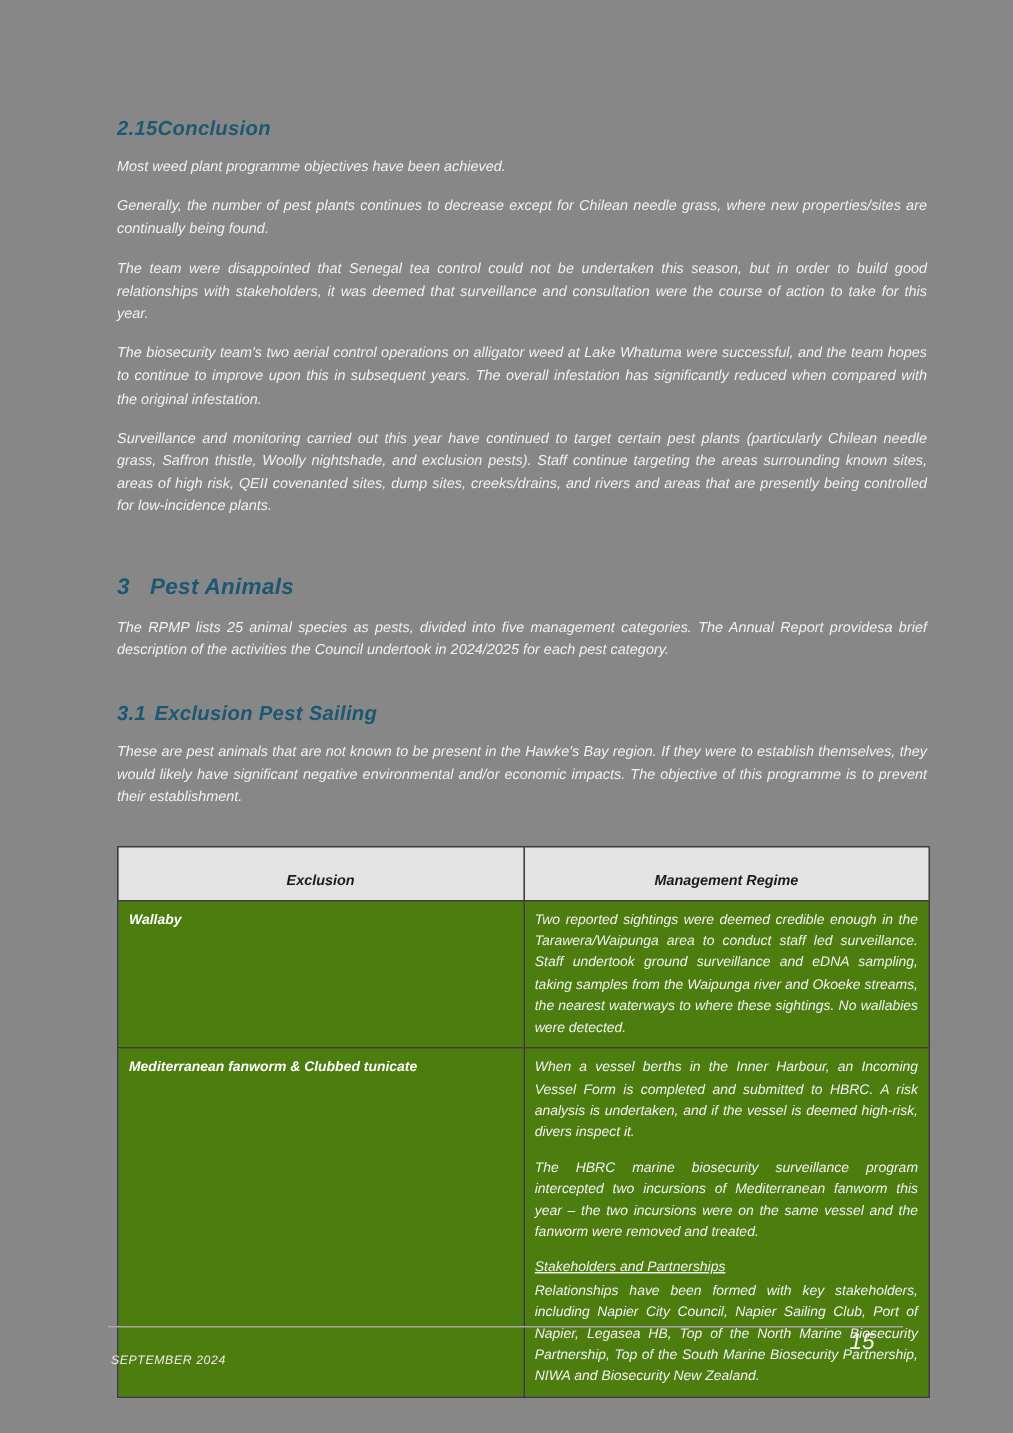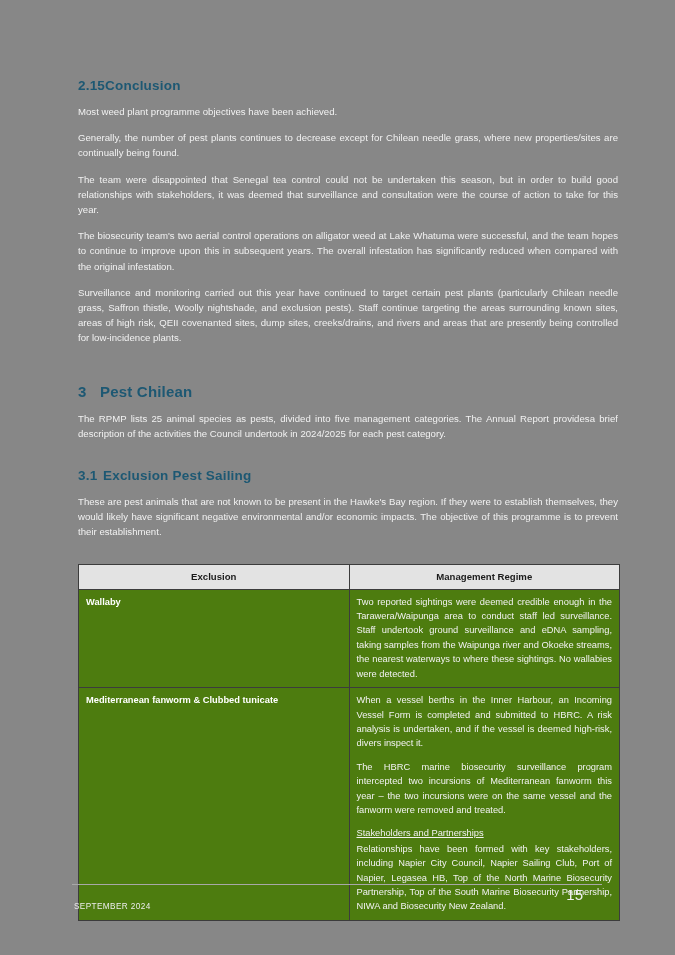--- a/index.html
+++ b/index.html
@@ -13,20 +13,21 @@
     font-family: "Liberation Sans", sans-serif;
     overflow: hidden;
   }
   .page {
     position: relative;
     width: 675px;
     height: 955px;
     background: #878787;
     box-sizing: border-box;
     padding: 0;
+    font-style: italic;
   }
   .content {
     position: absolute;
     left: 78px;
     top: 78px;
     width: 540px;
   }
   h2.sec-head {
     color: #1d5873;
     font-size: 13.5px;
@@ -70,21 +71,21 @@
     border: 1px solid #3c3c3c;
     vertical-align: top;
     padding: 5px 7px 6px 7px;
   }
   table.regime th {
     background: #e3e3e3;
     color: #1b1b1b;
     font-size: 9.6px;
     font-weight: bold;
     text-align: center;
-    padding-top: 6px;
+    padding-top: 17px;
     padding-bottom: 7px;
   }
   table.regime td {
     background: #4d7c0f;
     color: #f2f2f2;
     font-size: 9.3px;
     line-height: 14.4px;
   }
   table.regime td.species {
     font-weight: bold;
@@ -139,21 +140,21 @@
 
     <p class="body">Most weed plant programme objectives have been achieved.</p>
     <p class="body">Generally, the number of pest plants continues to decrease except for Chilean needle grass, where new properties/sites are continually being found.</p>
     <p class="body">The team were disappointed that Senegal tea control could not be undertaken this season, but in order to build good relationships with stakeholders, it was deemed that surveillance and consultation were the course of action to take for this year.</p>
     <p class="body">The biosecurity team's two aerial control operations on alligator weed at Lake Whatuma were successful, and the team hopes to continue to improve upon this in subsequent years. The overall infestation has significantly reduced when compared with the original infestation.</p>
     <p class="body">Surveillance and monitoring carried out this year have continued to target certain pest plants (particularly Chilean needle grass, Saffron thistle, Woolly nightshade, and exclusion pests). Staff continue targeting the areas surrounding known sites, areas of high risk, QEII covenanted sites, dump sites, creeks/drains, and rivers and areas that are presently being controlled for low-incidence plants.</p>
 
     <div class="spacer-lg"></div>
 
     <h2 class="sec-head lvl1">
-      <span class="num">3</span><span>Pest Chilean</span>
+      <span class="num">3</span><span>Pest Animals</span>
     </h2>
 
     <p class="body">The RPMP lists 25 animal species as pests, divided into five management categories. The Annual Report providesa brief description of the activities the Council undertook in 2024/2025 for each pest category.</p>
 
     <div class="spacer-md"></div>
 
     <h2 class="sec-head lvl2">
       <span class="num">3.1</span><span>Exclusion Pest Sailing</span>
     </h2>
 

